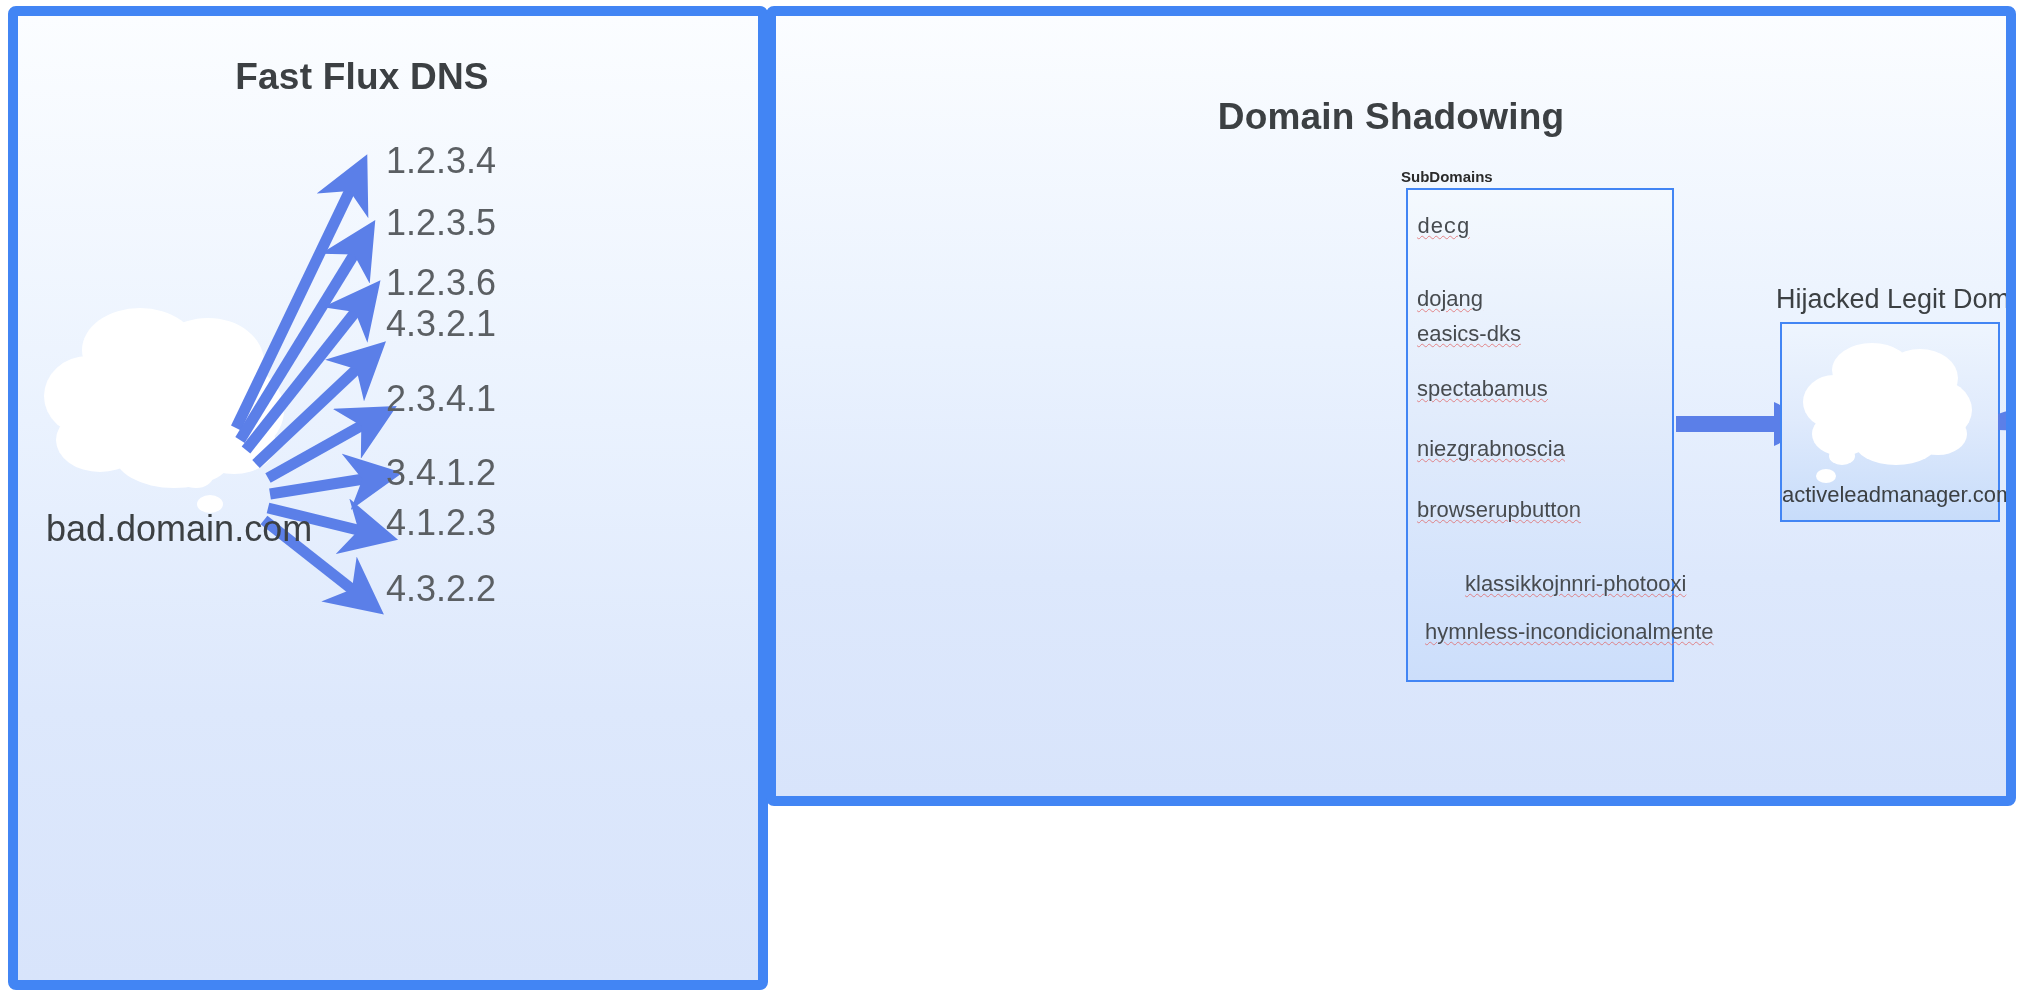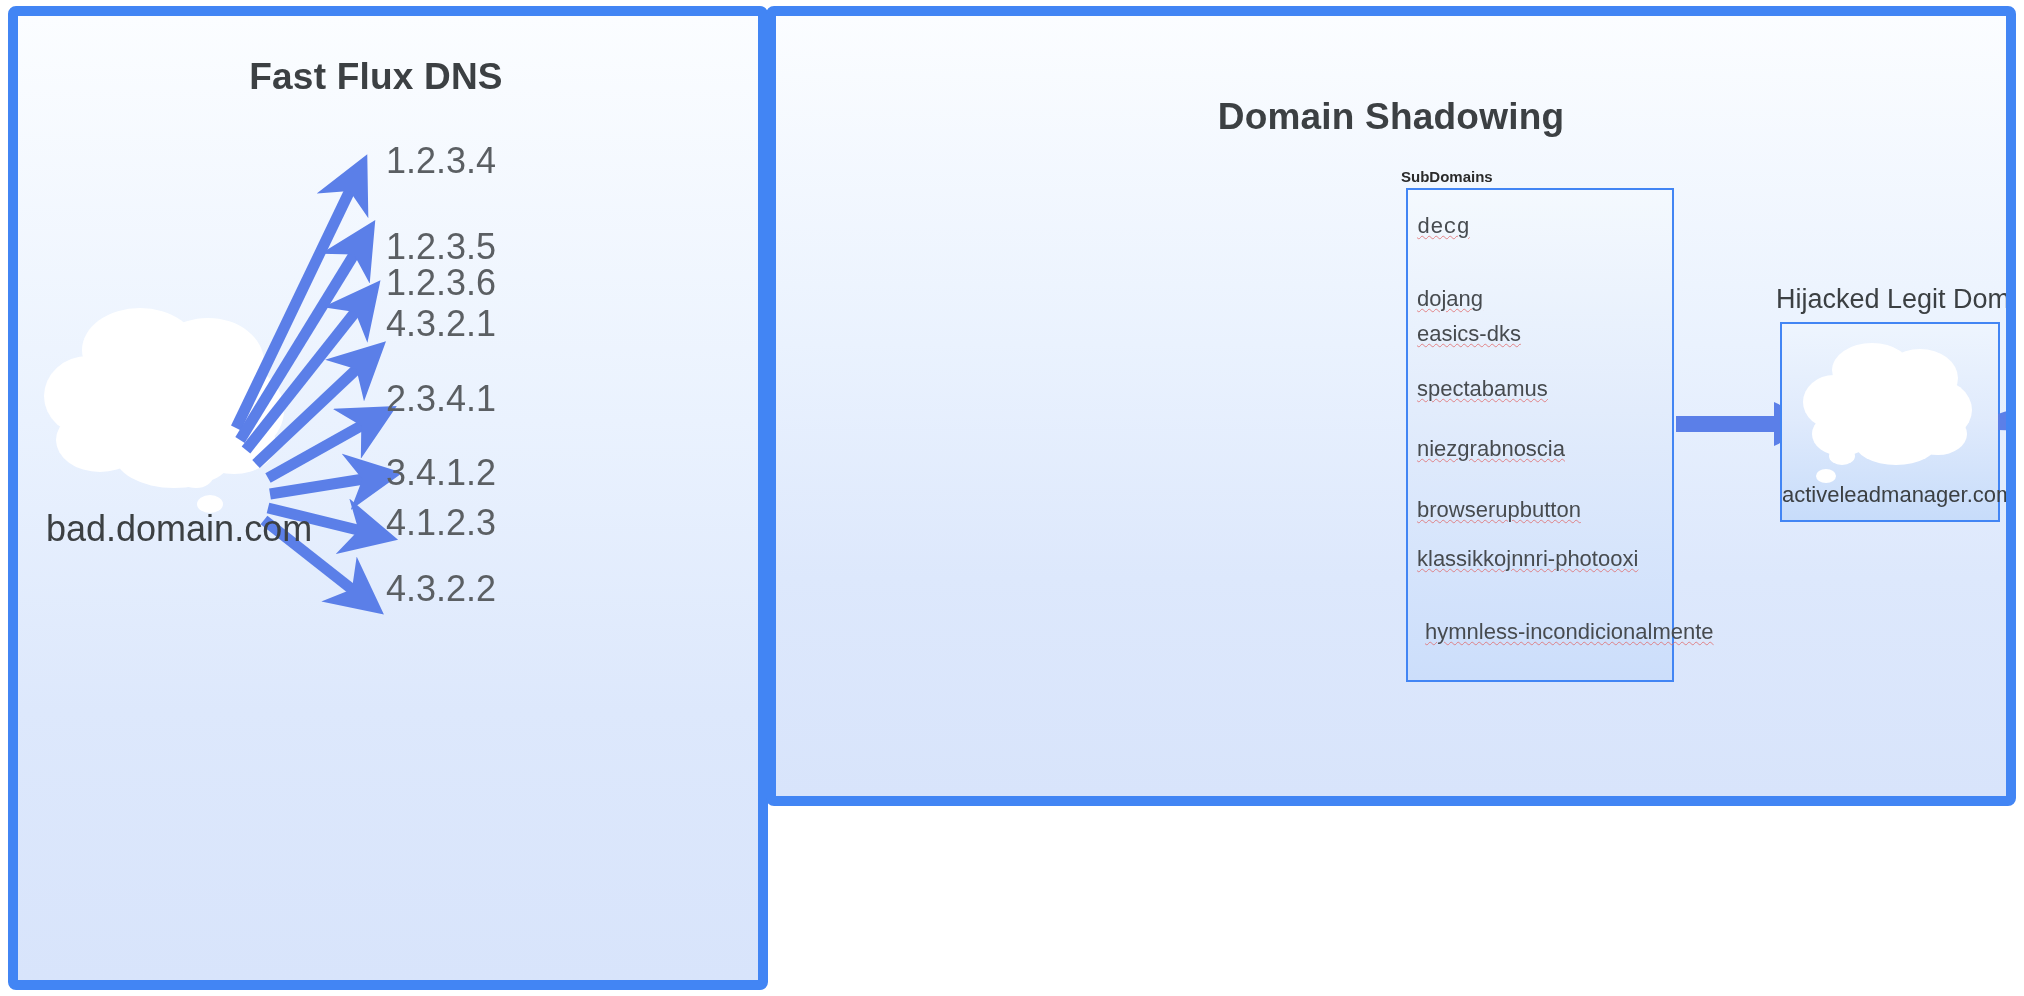--- a/index.html
+++ b/index.html
@@ -44,21 +44,21 @@
 
   .panel-title {
     position: absolute;
     font-size: 37px;
     font-weight: bold;
     color: #3c4043;
     white-space: nowrap;
     letter-spacing: 0.2px;
   }
 
-  #title-fastflux { left: 18px; top: 40px; width: 680px; text-align: center; }
+  #title-fastflux { left: 4px; top: 40px; width: 680px; text-align: center; }
   #title-shadowing { left: 0; top: 80px; width: 1230px; text-align: center; }
 
   
   .cloud-svg { position: absolute; pointer-events: none; }
 
   
   .ip-label {
     position: absolute;
     font-size: 36px;
     color: #5b5f63;
@@ -180,21 +180,21 @@
         <line x1="250" y1="462" x2="350" y2="406"></line>
         <line x1="252" y1="478" x2="352" y2="462"></line>
         <line x1="250" y1="492" x2="348" y2="516"></line>
         <line x1="246" y1="504" x2="340" y2="578"></line>
       </g>
     </svg>
 
     <div id="bad-domain-label">bad.domain.com</div>
 
     <div class="ip-label" style="left:368px; top:124px;">1.2.3.4</div>
-    <div class="ip-label" style="left:368px; top:186px;margin-top:24px;">1.2.3.5</div>
+    <div class="ip-label" style="left:368px; top:186px;">1.2.3.5</div>
     <div class="ip-label" style="left:368px; top:246px;">1.2.3.6</div>
     <div class="ip-label" style="left:368px; top:287px;text-align:center;">4.3.2.1</div>
     <div class="ip-label" style="left:368px; top:362px;">2.3.4.1</div>
     <div class="ip-label" style="left:368px; top:424px;margin-top:12px;">3.4.1.2</div>
     <div class="ip-label" style="left:368px; top:486px;">4.1.2.3</div>
     <div class="ip-label" style="left:368px; top:552px;">4.3.2.2</div>
   </div>
 
   <div class="panel" id="panel-shadowing">
 
@@ -202,21 +202,21 @@
 
     <div id="subdomains-caption">SubDomains</div>
 
     <div id="subdomains-box">
       <div class="subdomain-item" style="top:25px;font-family:Liberation Mono, monospace;">decg</div>
       <div class="subdomain-item" style="top:72px;margin-top:24px;">dojang</div>
       <div class="subdomain-item" style="top:131px;">easics-dks</div>
       <div class="subdomain-item" style="top:186px;">spectabamus</div>
       <div class="subdomain-item" style="top:246px;">niezgrabnoscia</div>
       <div class="subdomain-item" style="top:307px;">browserupbutton</div>
-      <div class="subdomain-item" style="top:356px;">klassikkojnnri-photooxi</div>
+      <div class="subdomain-item" style="top:381px;margin-left:48px;">klassikkojnnri-photooxi</div>
       <div class="subdomain-item" style="top:429px;margin-left:8px;">hymnless-incondicionalmente</div>
     </div>
 
     <svg class="cloud-svg" id="arrow-sub-to-hijack" width="160" height="60" viewBox="0 0 160 60" style="left:900px; top:378px;">
       <path d="M0,22 L98,22 L98,8 L144,30 L98,52 L98,38 L0,38 Z" fill="#5b7fe8"></path>
     </svg>
 
     <div id="hijacked-caption">Hijacked Legit Domain</div>
 
     <div id="hijacked-box">

